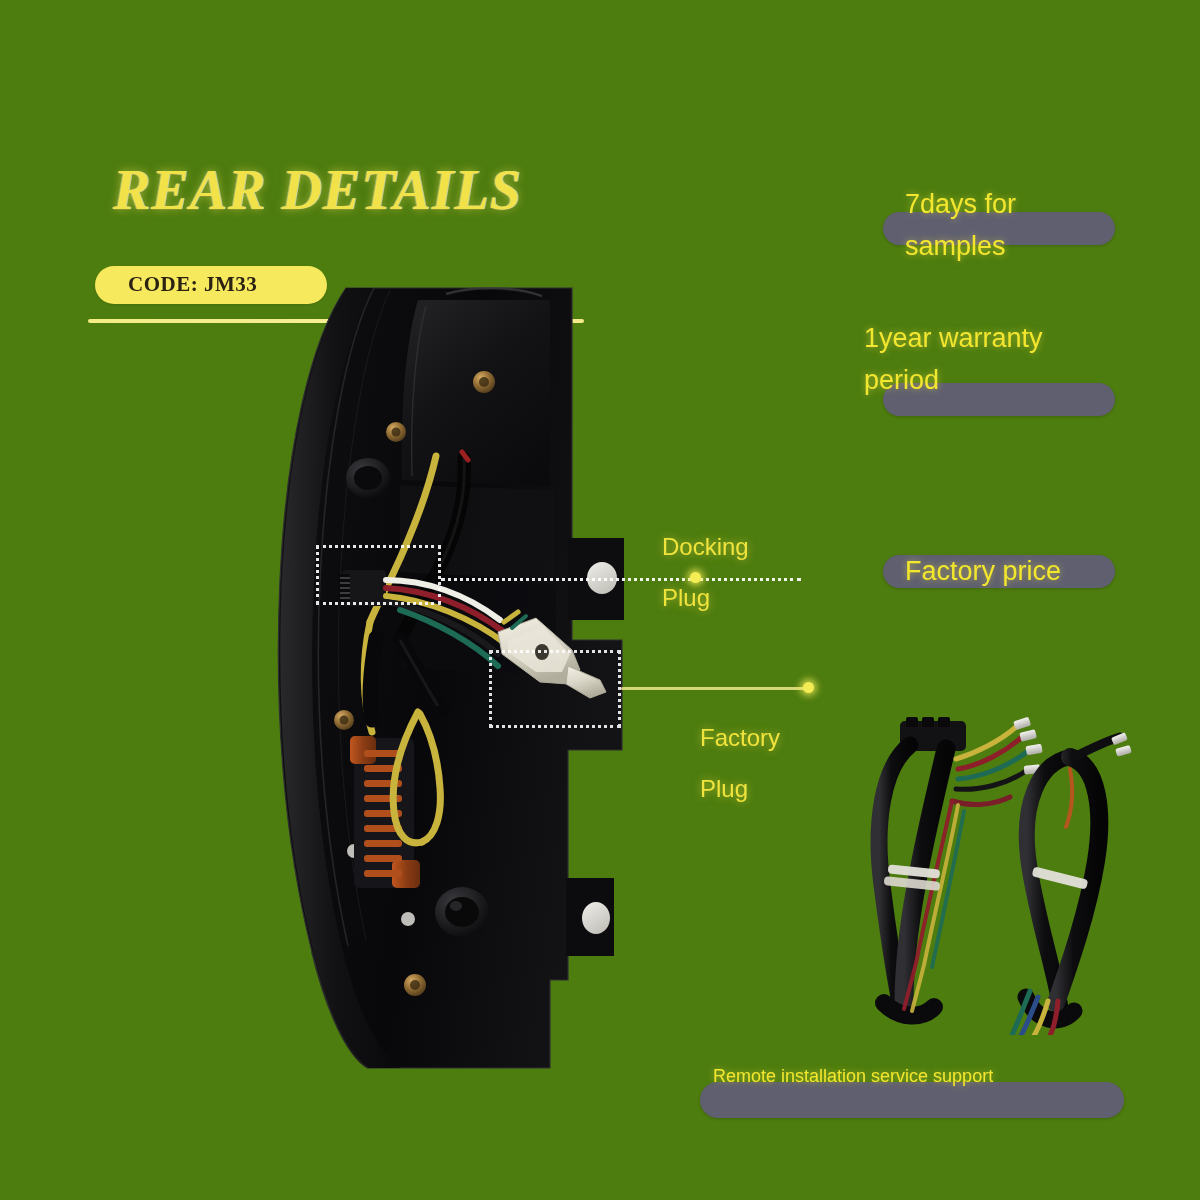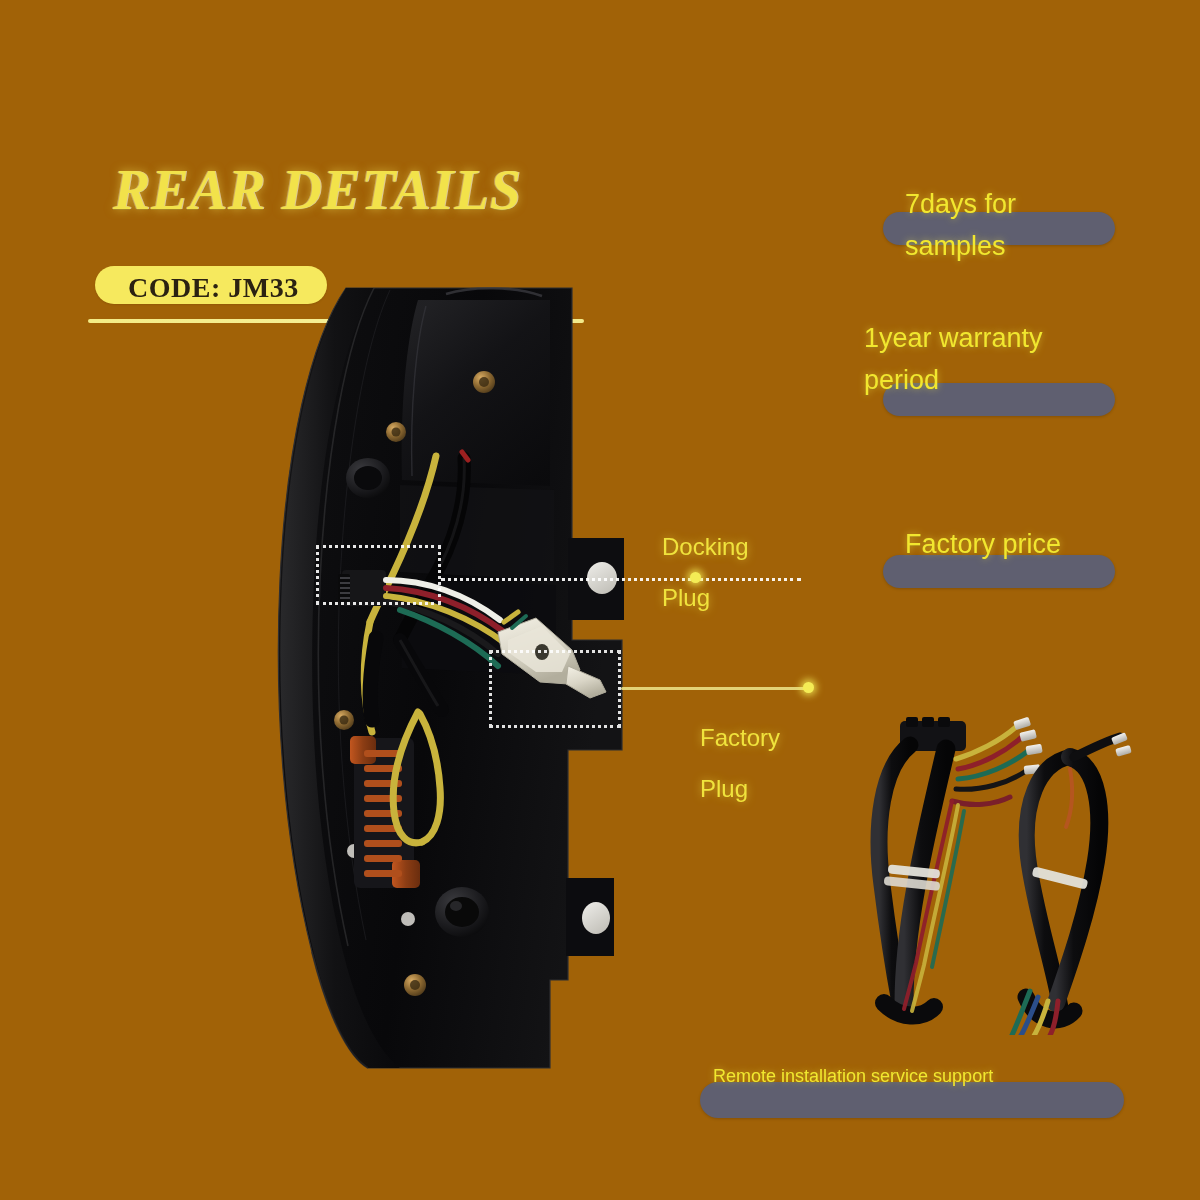--- a/index.html
+++ b/index.html
@@ -6,21 +6,21 @@
   * { margin:0; padding:0; box-sizing:border-box; }
   html, body {
     width:1200px; height:1200px;
     font-family:"Liberation Sans", sans-serif;
     background:#bdbdbd;
     overflow:hidden;
   }
   #stage {
     position:relative;
     width:1200px; height:1200px;
-    background:#a16207;
+    background:#4d7c0f;
   }
 
   
   .title {
     position:absolute; left:113px; top:158px;
     font-family:"Liberation Serif", serif;
     font-style:italic; font-weight:bold;
     font-size:56px; letter-spacing:1px;
     color:#f2e24a; white-space:nowrap;
     text-shadow:
@@ -31,21 +31,21 @@
   }
   .code-badge {
     position:absolute; left:95px; top:266px;
     width:232px; height:38px;
     background:#f6e95e; border-radius:19px;
     box-shadow:0 1px 2px rgba(0,0,0,.10);
   }
   .code-badge-text {
     position:absolute; left:128px; top:272px;
     font-family:"Liberation Serif", serif;
-    font-weight:bold; font-size:28px;
+    font-weight:bold; font-size:21px;
     color:#2b2211; letter-spacing:.5px; white-space:nowrap;
   }
   .title-rule {
     position:absolute; left:88px; top:319px;
     width:496px; height:4px;
     background:linear-gradient(to right,#f3ec86 0%,#f6ef9a 70%,#f2ea8a 100%);
     border-radius:2px;
   }
 
   
@@ -295,21 +295,21 @@
 
   <div class="pill" style="left:883px; top:212px; width:232px;"></div>
   <div class="pill-text" style="left:905px; top:144px; width:260px;margin-top:39px;">7days for
 samples</div>
 
   <div class="pill" style="left:883px; top:383px; width:232px;"></div>
   <div class="pill-text" style="left:864px; top:317px; width:260px;">1year warranty
 period</div>
 
   <div class="pill" style="left:883px; top:555px; width:232px;"></div>
-  <div class="pill-text" style="left:905px; top:523px; width:260px;">Factory price</div>
+  <div class="pill-text" style="left:905px; top:550px; width:260px;">Factory price</div>
 
   <div id="harnesses">
     <svg width="320" height="320" viewBox="0 0 320 320" xmlns="http://www.w3.org/2000/svg">
       <defs>
         <linearGradient id="sleeve" x1="0" y1="0" x2="1" y2="0">
           <stop offset="0%" stop-color="#303034"></stop>
           <stop offset="40%" stop-color="#0d0d0f"></stop>
           <stop offset="100%" stop-color="#050506"></stop>
         </linearGradient>
         <linearGradient id="terminal" x1="0" y1="0" x2="0" y2="1">

